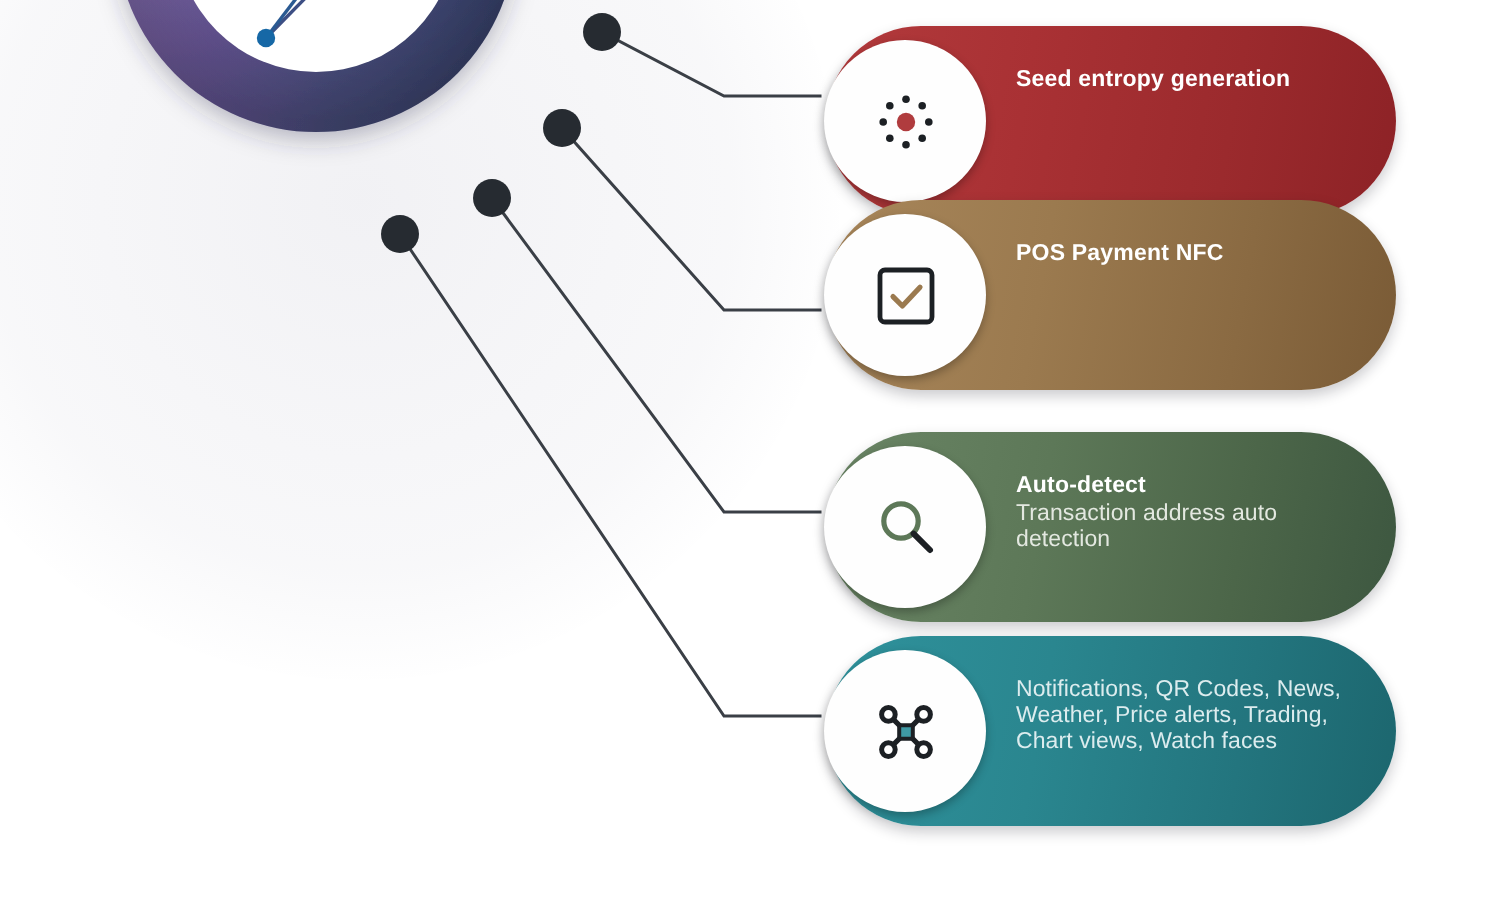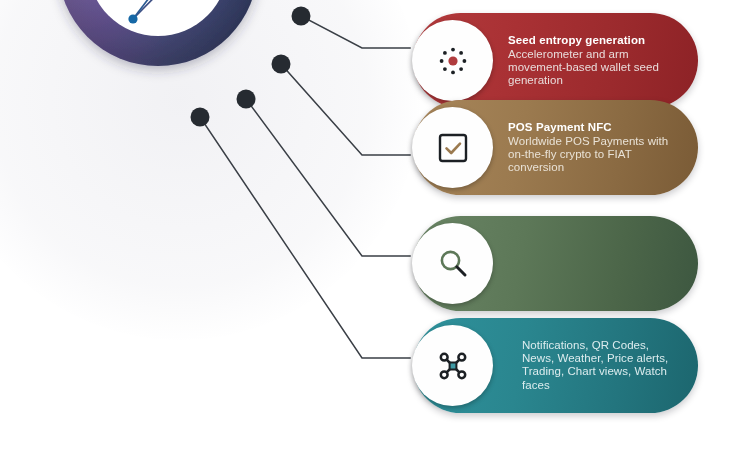--- a/index.html
+++ b/index.html
@@ -56,21 +56,21 @@
     margin:0;letter-spacing:0.05px;
   }
 
   .card-1{top:13px;background:linear-gradient(100deg,#b23a3c 0%,#a93134 35%,#9b2a2d 70%,#8d2226 100%);}
   .card-1 .desc{color:#e9dcdb;}
   .card-2{top:100px;background:linear-gradient(100deg,#a8865a 0%,#9b7a4f 38%,#8a6a42 72%,#7a5b36 100%);}
   .card-2 .desc{color:#e9e2d6;}
   .card-3{top:216px;background:linear-gradient(100deg,#6a8565 0%,#5d7858 38%,#4c6649 72%,#3d5740 100%);}
   .card-3 .desc{color:#e3e8e0;}
   .card-4{top:318px;background:linear-gradient(100deg,#2f929c 0%,#2a868f 38%,#23757e 72%,#1c666e 100%);}
-  .card-4 .desc{color:#dcecee;margin-left:14px;}
+  .card-4 .desc{color:#dcecee;}
 </style>
 </head>
 <body>
 
 <div id="stage">
 
   <div class="bg-wash"></div>
 
   <div class="watch">
     <svg width="212" height="212" viewBox="0 0 212 212" xmlns="http://www.w3.org/2000/svg">
@@ -132,47 +132,49 @@
             <circle cx="17" cy="28.4" r="1.9"></circle>
             <circle cx="8.9" cy="25.1" r="1.9"></circle>
             <circle cx="5.6" cy="17" r="1.9"></circle>
             <circle cx="8.9" cy="8.9" r="1.9"></circle>
           </g>
         </svg>
       </span>
     </div>
     <div class="txt">
       <div class="ttl">Seed entropy generation</div>
-      <div class="desc">Accelerometer and arm movement-based wallet seed generation</div>
     </div>
   </div>
 
   <div class="card card-2">
     <div class="disc">
       <span>
         <svg width="32" height="32" viewBox="0 0 32 32" xmlns="http://www.w3.org/2000/svg">
           <rect x="3" y="3" width="26" height="26" rx="2.5" fill="none" stroke="#1c2024" stroke-width="2.4"></rect>
           <path d="M 9.5 16.3 L 14.2 21 L 23 11.6" fill="none" stroke="#9b7a4f" stroke-width="2.6" stroke-linecap="round" stroke-linejoin="round"></path>
         </svg>
       </span>
     </div>
     <div class="txt">
       <div class="ttl">POS Payment NFC</div>
-      <div class="desc">Worldwide POS Payments with on-the-fly crypto to FIAT conversion</div>
     </div>
   </div>
 
   <div class="card card-3">
     <div class="disc">
       <span>
         <svg width="34" height="34" viewBox="0 0 34 34" xmlns="http://www.w3.org/2000/svg">
           <circle cx="14.5" cy="13.5" r="8.6" fill="none" stroke="#5d7858" stroke-width="2.6"></circle>
           <path d="M 20.8 19.8 L 29 28" stroke="#1c2024" stroke-width="3" stroke-linecap="round"></path>
         </svg>
       </span>
+    </div>
+    <div class="txt">
+      <div class="ttl">Auto-detect</div>
+      <div class="desc">Transaction address auto detection</div>
     </div>
   </div>
 
   <div class="card card-4">
     <div class="disc">
       <span>
         <svg width="34" height="34" viewBox="0 0 34 34" xmlns="http://www.w3.org/2000/svg">
           <g stroke="#1c2024" stroke-width="2.6" stroke-linecap="round">
             <line x1="9.2" y1="9.2" x2="17" y2="17"></line>
             <line x1="24.8" y1="9.2" x2="17" y2="17"></line>

